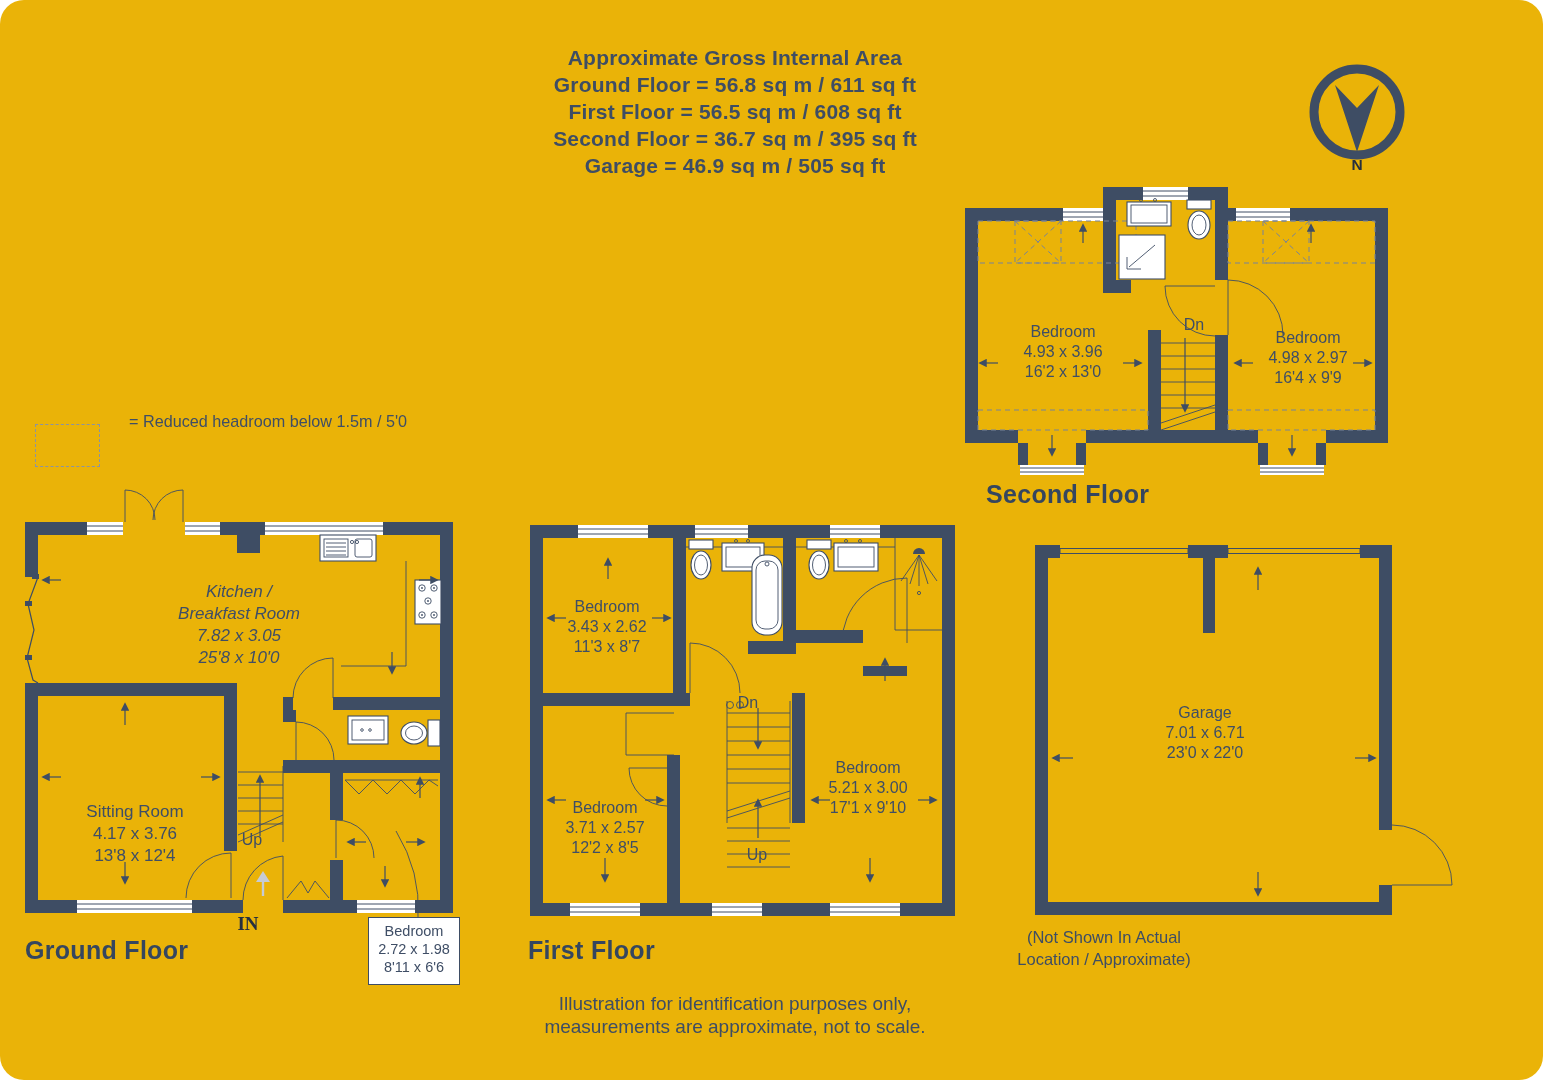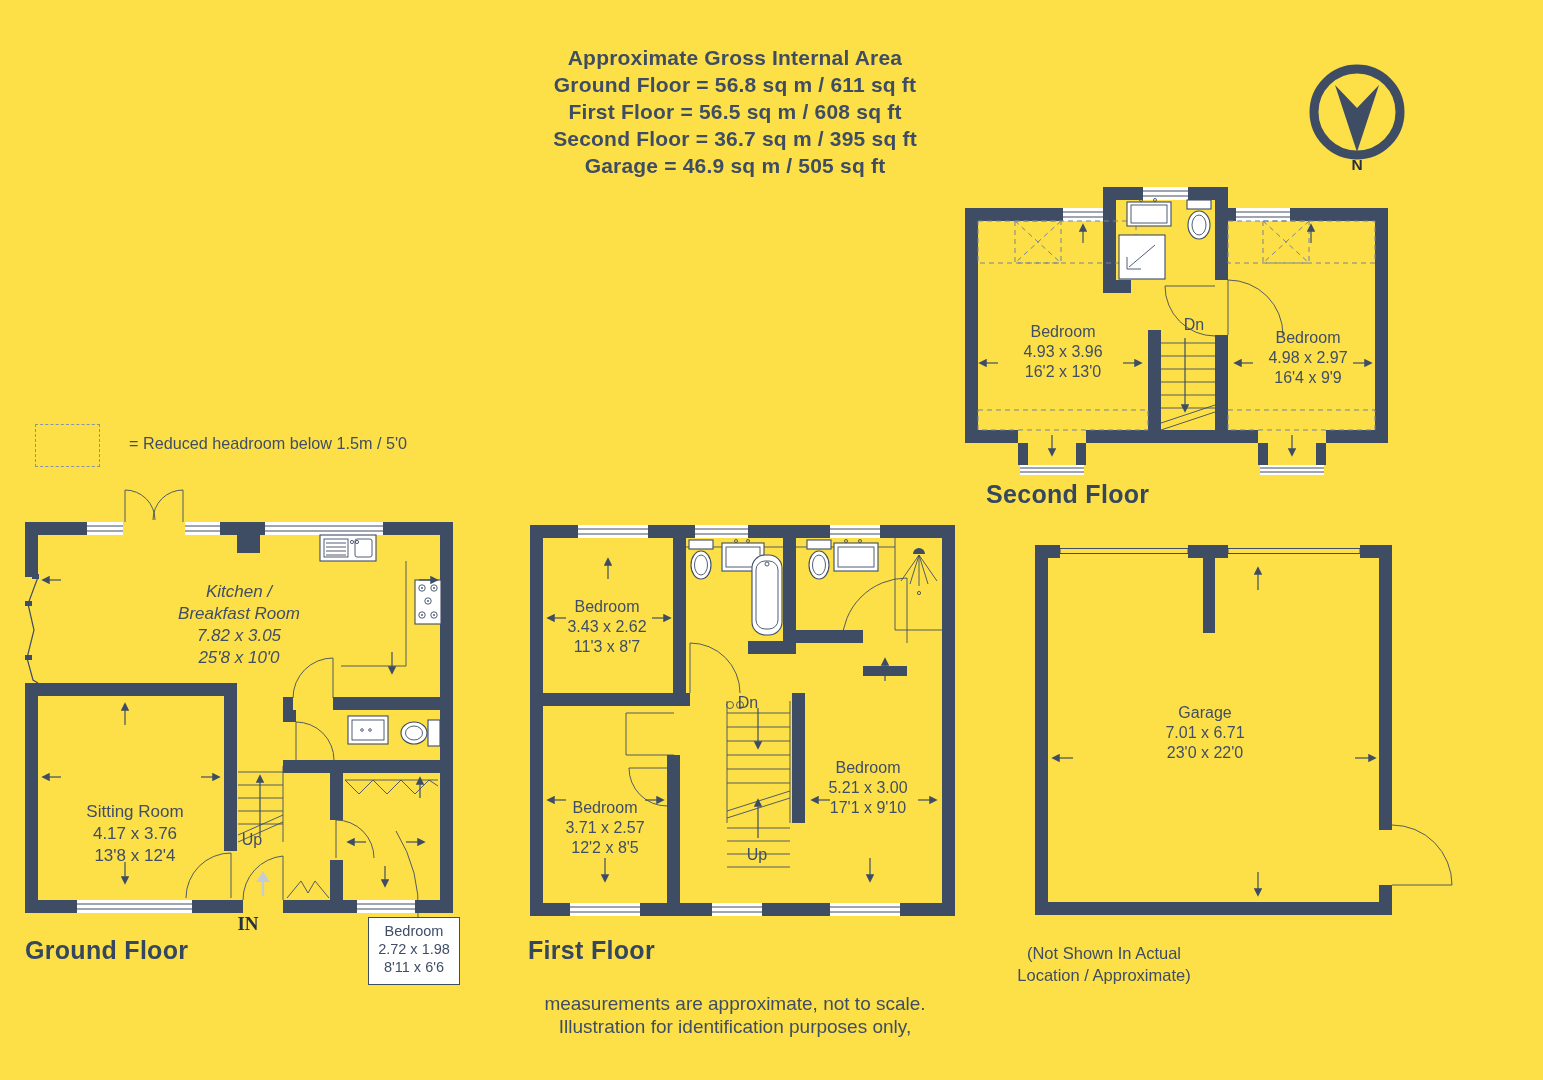--- a/index.html
+++ b/index.html
@@ -1,28 +1,28 @@
 <!DOCTYPE html>
 <html><head>
 <meta charset="utf-8">
 <style>
   html,body{margin:0;padding:0;background:#fff;}
-  #stage{position:relative;width:1543px;height:1080px;background:#fde047;overflow:hidden;
-         font-family:"Liberation Sans", sans-serif;color:#3f4e66;}
+  #stage{position:relative;width:1543px;height:1080px;background:#eab308;overflow:hidden;
+         font-family:"Liberation Sans", sans-serif;color:#3f4e66;border-radius:24px;}
   .abs{position:absolute;}
   .lbl{position:absolute;text-align:center;color:#3f4e66;font-size:16px;line-height:20px;font-weight:500;}
   .hdr{position:absolute;left:500px;top:44px;width:470px;text-align:center;
        font-size:21px;line-height:27px;font-weight:600;color:#3e4d64;letter-spacing:0.2px;}
   .floor-title{position:absolute;font-size:25px;font-weight:800;color:#35465f;letter-spacing:0.3px;}
   .legend-box{position:absolute;left:35px;top:424px;width:63px;height:41px;border:1.6px dashed #8a93a3;}
-  .legend-text{position:absolute;left:129px;top:434px;font-size:16.2px;color:#3f4e66;font-weight:500;}
+  .legend-text{position:absolute;left:129px;top:412px;font-size:16.2px;color:#3f4e66;font-weight:500;}
   .disc{position:absolute;left:500px;top:992px;width:470px;text-align:center;
         font-size:19px;line-height:23px;font-weight:500;color:#3e4d64;}
   .note{position:absolute;left:1004px;top:926px;width:200px;text-align:center;
-        font-size:16.5px;line-height:22px;font-weight:500;color:#3e4d64;margin-top:16px;}
+        font-size:16.5px;line-height:22px;font-weight:500;color:#3e4d64;}
   .bedbox{position:absolute;left:368px;top:917px;width:90px;height:62px;border:1.2px solid #3e4d64;
           background:#fff;text-align:center;font-size:14.5px;line-height:18px;padding-top:4px;color:#3f4e66;}
   .stair-lbl{font-size:16px;}
   .in-lbl{font-size:19px;font-weight:600;color:#27303f;}
   .n-lbl{font-size:15.5px;font-weight:600;color:#27303f;}
   
   .w{fill:#3e4d64;stroke:none;}
   .tl{stroke:#3e4d64;stroke-width:1.2;fill:none;}
   .tll{stroke:#3e4d64;stroke-width:0.9;fill:none;}
   .winr{fill:#ffffff;stroke:none;}
@@ -505,17 +505,17 @@
   <div class="note">
     <div>(Not Shown In Actual</div>
     <div>Location / Approximate)</div>
   </div>
 
   <div class="floor-title" style="left:25px;top:936px;">Ground Floor</div>
   <div class="floor-title" style="left:528px;top:936px;">First Floor</div>
   <div class="floor-title" style="left:962px;top:480px;margin-left:24px;">Second Floor</div>
 
   <div class="disc">
+    <div>Illustration for identification purposes only,</div>
     <div>measurements are approximate, not to scale.</div>
-    <div>Illustration for identification purposes only,</div>
   </div>
 
 </div>
 
 </body></html>

